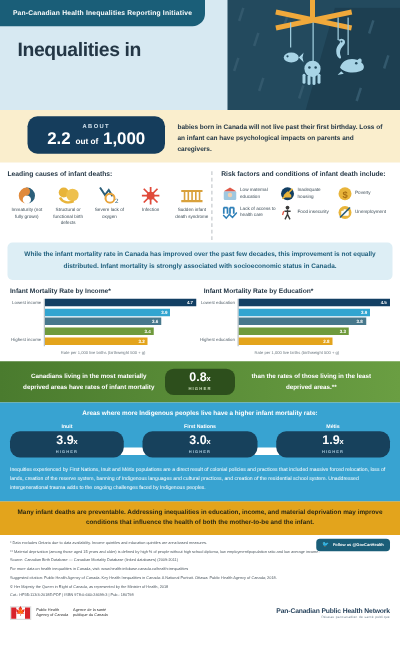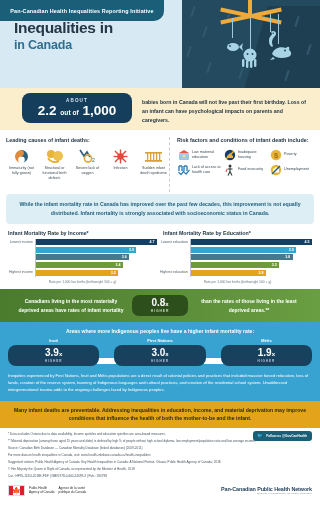--- a/index.html
+++ b/index.html
@@ -14,21 +14,21 @@
 
   
   .header { position: relative; height: 88px; background: #d7e9f2; overflow: hidden; }
   .hdr-left { position:absolute; left:0; top:0; width:186px; height:88px; background:#d7e9f2; }
   .ribbon {
     position:absolute; left:0; top:0; width:164px; height:21px;
     background:#1a5e78; border-bottom-right-radius:10px;
     display:flex; align-items:center; justify-content:center;
   }
   .ribbon span { color:#ffffff; font-size:5.4px; font-weight:bold; letter-spacing:.15px; }
-  .title-wrap { position:absolute; left:14px; top:20px; }
+  .title-wrap { position:absolute; left:14px; top:33px; }
   .t1 { font-size:15.5px; font-weight:bold; color:#243746; line-height:1.07; letter-spacing:-.3px; }
   .t2 { font-size:12.5px; font-weight:bold; color:#2f6f8f; line-height:1.2; letter-spacing:-.2px; margin-top:1px;}
   .hdr-art { position:absolute; right:0; top:0; width:138px; height:88px; background:#234a5e; overflow:hidden; }
   .rain { position:absolute; width:1.6px; height:11px; background:#33596d; transform:rotate(18deg); }
   .shadow-wedge { position:absolute; right:-4px; top:6px; width:80px; height:84px; background:#1d3f51;
      clip-path: polygon(30% 0, 100% 0, 100% 100%, 0% 100%); }
   .mobile-bar { position:absolute; background:#f0a93b; }
   .mb1 { left:38px; top:14px; width:62px; height:3.5px; transform:rotate(-12deg); }
   .mb2 { left:38px; top:14px; width:62px; height:3.5px; transform:rotate(12deg); }
   .mb-stem { left:66px; top:0px; width:3.5px; height:16px; }
@@ -133,21 +133,20 @@
 
 <div class="page">
 
   <div class="header">
     <div class="hdr-left"></div>
     <div class="ribbon">
       <span>Pan-Canadian Health Inequalities Reporting Initiative</span>
     </div>
     <div class="title-wrap">
       <div class="t1">Inequalities in</div>
-      <div class="t2">in Canada</div>
     </div>
     <div class="hdr-art">
       <div class="shadow-wedge"></div>
       <div class="rain" style="left:10px;top:6px"></div>
       <div class="rain" style="left:22px;top:26px"></div>
       <div class="rain" style="left:6px;top:46px"></div>
       <div class="rain" style="left:26px;top:62px"></div>
       <div class="rain" style="left:46px;top:10px"></div>
       <div class="rain" style="left:58px;top:68px"></div>
       <div class="rain" style="left:114px;top:16px"></div>

